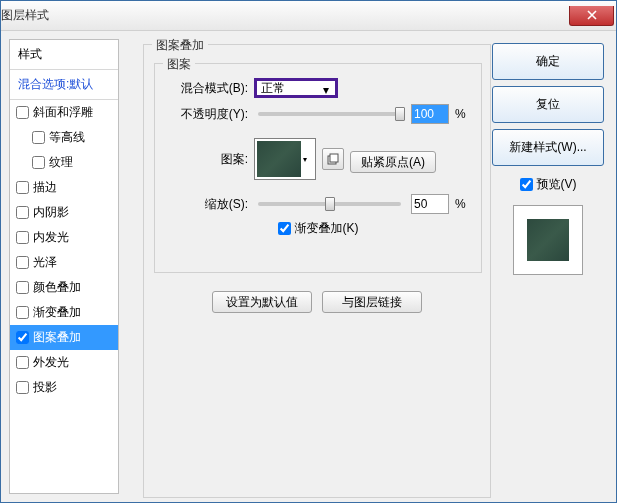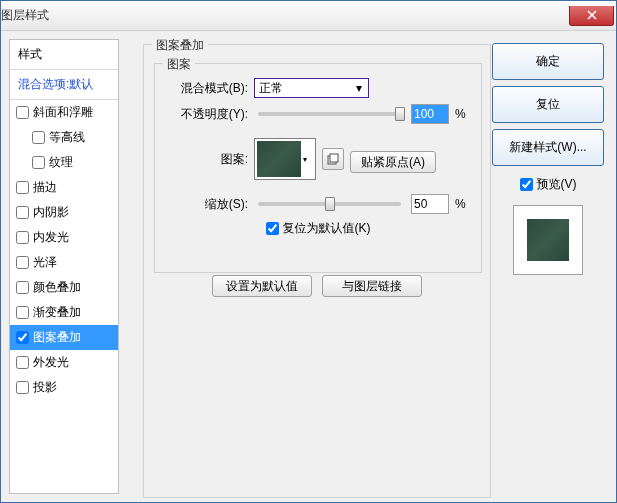--- a/index.html
+++ b/index.html
@@ -16,39 +16,39 @@
 .style-item.indent { padding-left: 22px; }
 .style-item.active { background: #3399ff; color: #fff; }
 .style-item input[type=checkbox] { margin: 0; }
 .main-panel { flex: 1; position: relative; }
 .fieldset { position: absolute; border: 1px solid #d0d0d0; padding: 12px 10px 10px; }
 .fieldset-label { position: absolute; top: -8px; left: 8px; background: #f0f0f0; padding: 0 4px; color: #333; }
 .outer-fieldset { left: 0; top: 5px; width: 348px; height: 454px; }
 .inner-fieldset { left: 10px; top: 18px; width: 328px; height: 210px; position: absolute; border: 1px solid #d0d0d0; }
 .row { display: flex; align-items: center; margin: 6px 0; gap: 6px; }
 .row-label { width: 85px; text-align: right; }
-.combo { width: 115px; height: 20px; border: 1px solid #4c1d95; background: #fff; display: flex; align-items: center; padding: 0 4px; position: relative; }
+.combo { width: 84px; height: 20px; border: 3px solid #4c1d95; background: #fff; display: flex; align-items: center; padding: 0 4px; position: relative; }
 .combo-arrow { position: absolute; right: 2px; top: 2px; width: 14px; height: 14px; display: flex; align-items: center; justify-content: center; }
 .slider-track { flex: 1; height: 4px; background: #c8c8c8; border-radius: 2px; position: relative; margin: 0 4px; }
 .slider-thumb { position: absolute; width: 10px; height: 14px; top: -5px; background: linear-gradient(#fdfdfd,#d0d0d0); border: 1px solid #808080; border-radius: 1px; }
 .num-input { width: 38px; height: 20px; border: 1px solid #a0a0a0; padding: 0 2px; }
 .num-input.hl { background: #3399ff; color: #fff; }
 .unit { width: 18px; }
 .swatch-btn { width: 62px; height: 42px; border: 1px solid #808080; background: #fff; display: flex; align-items: center; padding: 2px; gap: 2px; }
 .swatch-img { width: 44px; height: 36px; background: linear-gradient(135deg,#2d4a3e,#3a5a4a,#2a463c); }
 .swatch-arrow { width: 10px; font-size: 8px; }
 .icon-btn { width: 22px; height: 22px; border: 1px solid #a0a0a0; background: linear-gradient(#fdfdfd,#e0e0e0); display: flex; align-items: center; justify-content: center; cursor: pointer; border-radius: 2px; }
 .btn { height: 22px; padding: 0 10px; border: 1px solid #a0a0a0; background: linear-gradient(#fdfdfd,#e4e4e4); border-radius: 3px; cursor: pointer; display: inline-flex; align-items: center; justify-content: center; margin-top: 6px; }
 .right-panel { width: 120px; display: flex; flex-direction: column; gap: 6px; align-items: center; padding-top: 4px; }
 .right-btn { width: 112px; height: 37px; border: 1px solid #3a6ea5; background: linear-gradient(#fdfdfd,#e0ecf8); border-radius: 3px; cursor: pointer; display: flex; align-items: center; justify-content: center; }
 .preview-check { display: flex; align-items: center; gap: 4px; margin-top: 4px; }
 .preview-box { width: 70px; height: 70px; border: 1px solid #a0a0a0; background: #fff; display: flex; align-items: center; justify-content: center; margin-top: 6px; }
 .preview-img { width: 42px; height: 42px; background: linear-gradient(135deg,#2d4a3e,#3a5a4a,#2a463c); }
 .link-row { display: flex; align-items: center; justify-content: center; gap: 4px; margin-top: 4px; }
-.bottom-btns { position: absolute; left: 0; right: 0; top: 224px; display: flex; gap: 10px; justify-content: center; }
+.bottom-btns { position: absolute; left: 0; right: 0; top: 240px; display: flex; gap: 10px; justify-content: center; }
 </style>
 </head>
 <body>
 
 <div class="window">
   <div class="titlebar">
     <span class="titlebar-text">图层样式</span>
     <div class="close-btn">
       <svg width="10" height="10" viewBox="0 0 10 10">
           <path d="M1 1 L9 9 M9 1 L1 9" stroke="#fff" stroke-width="1.6"></path>
@@ -157,21 +157,21 @@
               <span class="row-label">缩放(S):</span>
               <div class="slider-track">
                 <div class="slider-thumb" style="left:calc(50% - 5px);"></div>
               </div>
               <input class="num-input" value="50" style="">
               <span class="unit">%</span>
             </div>
 
             <div class="link-row">
               <input type="checkbox" checked="" style="">
-              <span>复位为默认值(K)</span>
+              <span>渐变叠加(K)</span>
             </div>
           </div>
         </div>
 
         <div class="bottom-btns">
           <button class="btn" style="width:100px;">设置为默认值</button>
           <button class="btn" style="width:100px;">与图层链接</button>
         </div>
       </div>
     </div>

